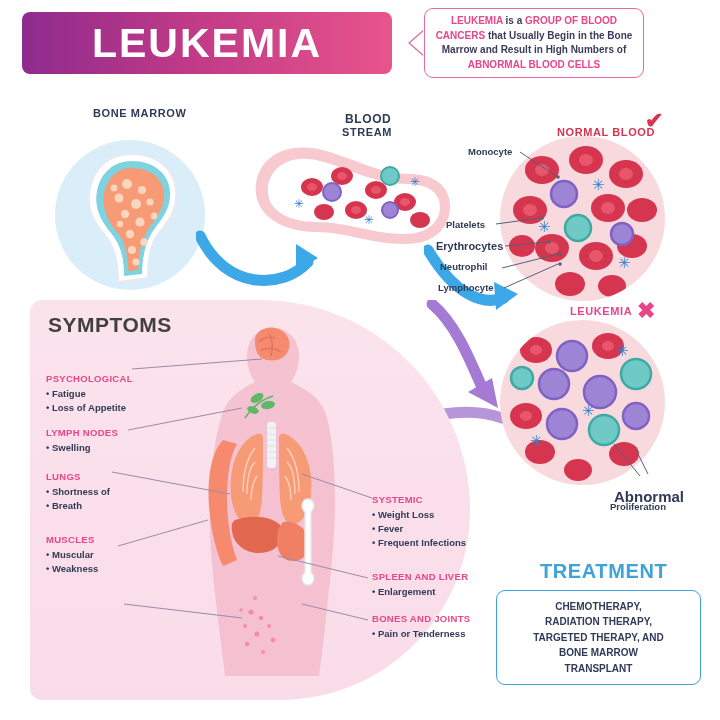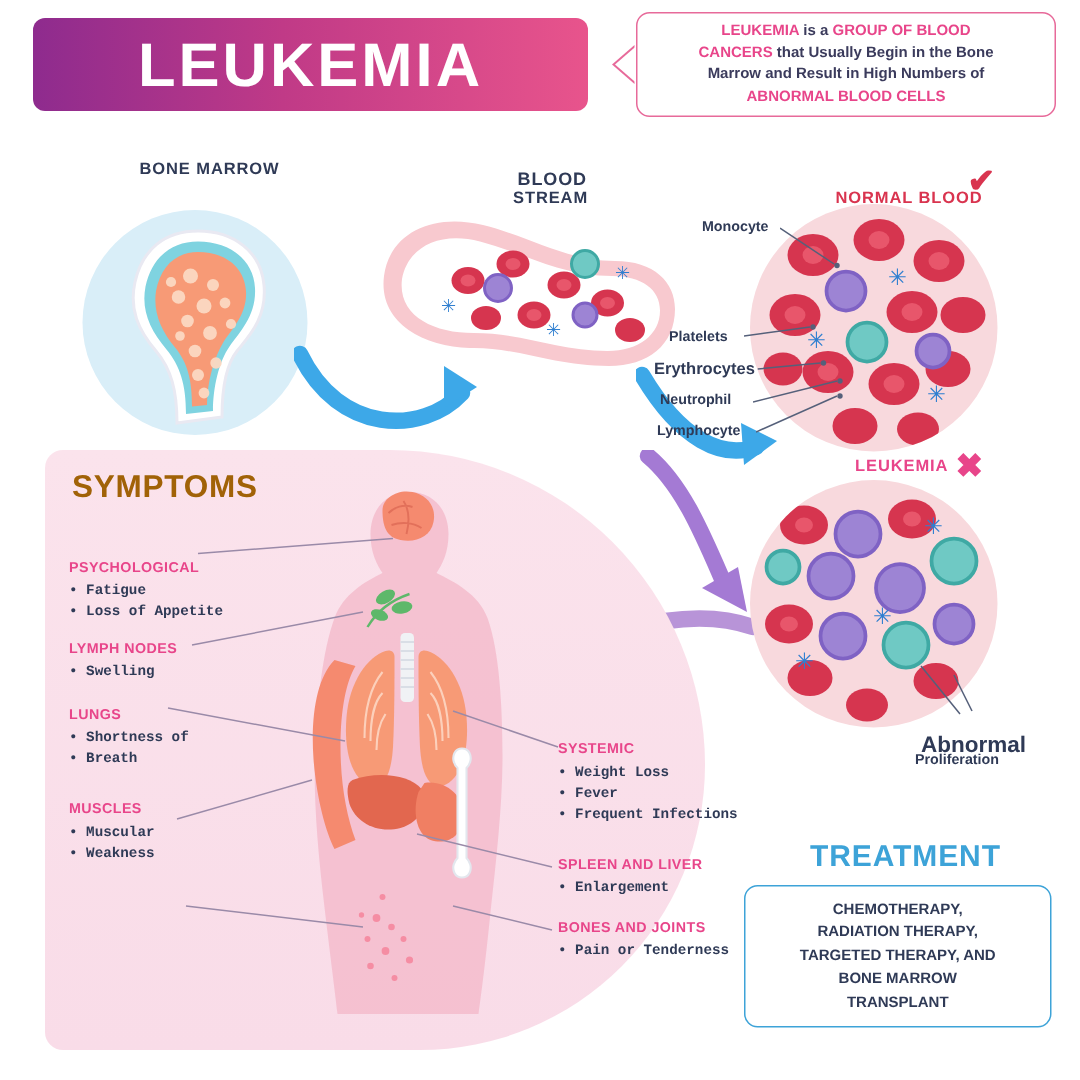--- a/index.html
+++ b/index.html
@@ -37,21 +37,21 @@
     font-weight: bold;
     letter-spacing: 2px;
     font-family: "Liberation Sans", sans-serif;
   }
 
   
   .callout {
     position: absolute;
     left: 424px;
     top: 8px;
-    width: 280px;
+    width: 220px;
     height: 70px;
     border: 1.6px solid #e76a9a;
     border-radius: 9px;
     background: #ffffff;
     box-sizing: border-box;
     display: flex;
     align-items: center;
     justify-content: center;
     padding: 4px 10px;
   }
@@ -141,33 +141,33 @@
     border-top-left-radius: 12px;
     border-bottom-left-radius: 12px;
     border-top-right-radius: 210px;
     border-bottom-right-radius: 190px;
   }
   .symptoms-title {
     position: absolute;
     left: 48px; top: 313px;
     font-size: 21px;
     font-weight: bold;
-    color: #a16207;
+    color: #404040;
     letter-spacing: 0.5px;
   }
   .sym-group { position: absolute; }
   .sym-head {
     font-size: 9.5px;
     font-weight: bold;
     color: #e8458a;
     margin-bottom: 3px;
     letter-spacing: 0.3px;
   }
   .sym-list {
-    margin: 0; padding: 0; list-style: none; font-family: Liberation Mono, monospace;
+    margin: 0; padding: 0; list-style: none;
   }
   .sym-list li {
     font-size: 9.5px;
     font-weight: bold;
     color: #2f3a56;
     line-height: 1.45;
     white-space: nowrap;
   }
   .sym-list li::before {
     content: "• ";

